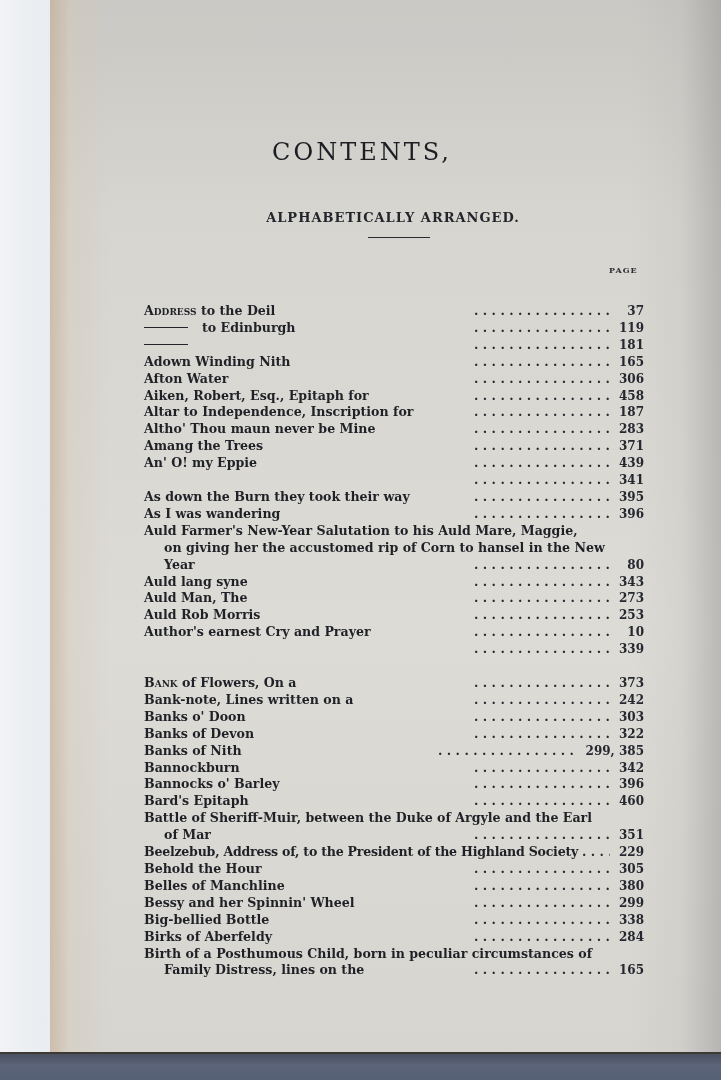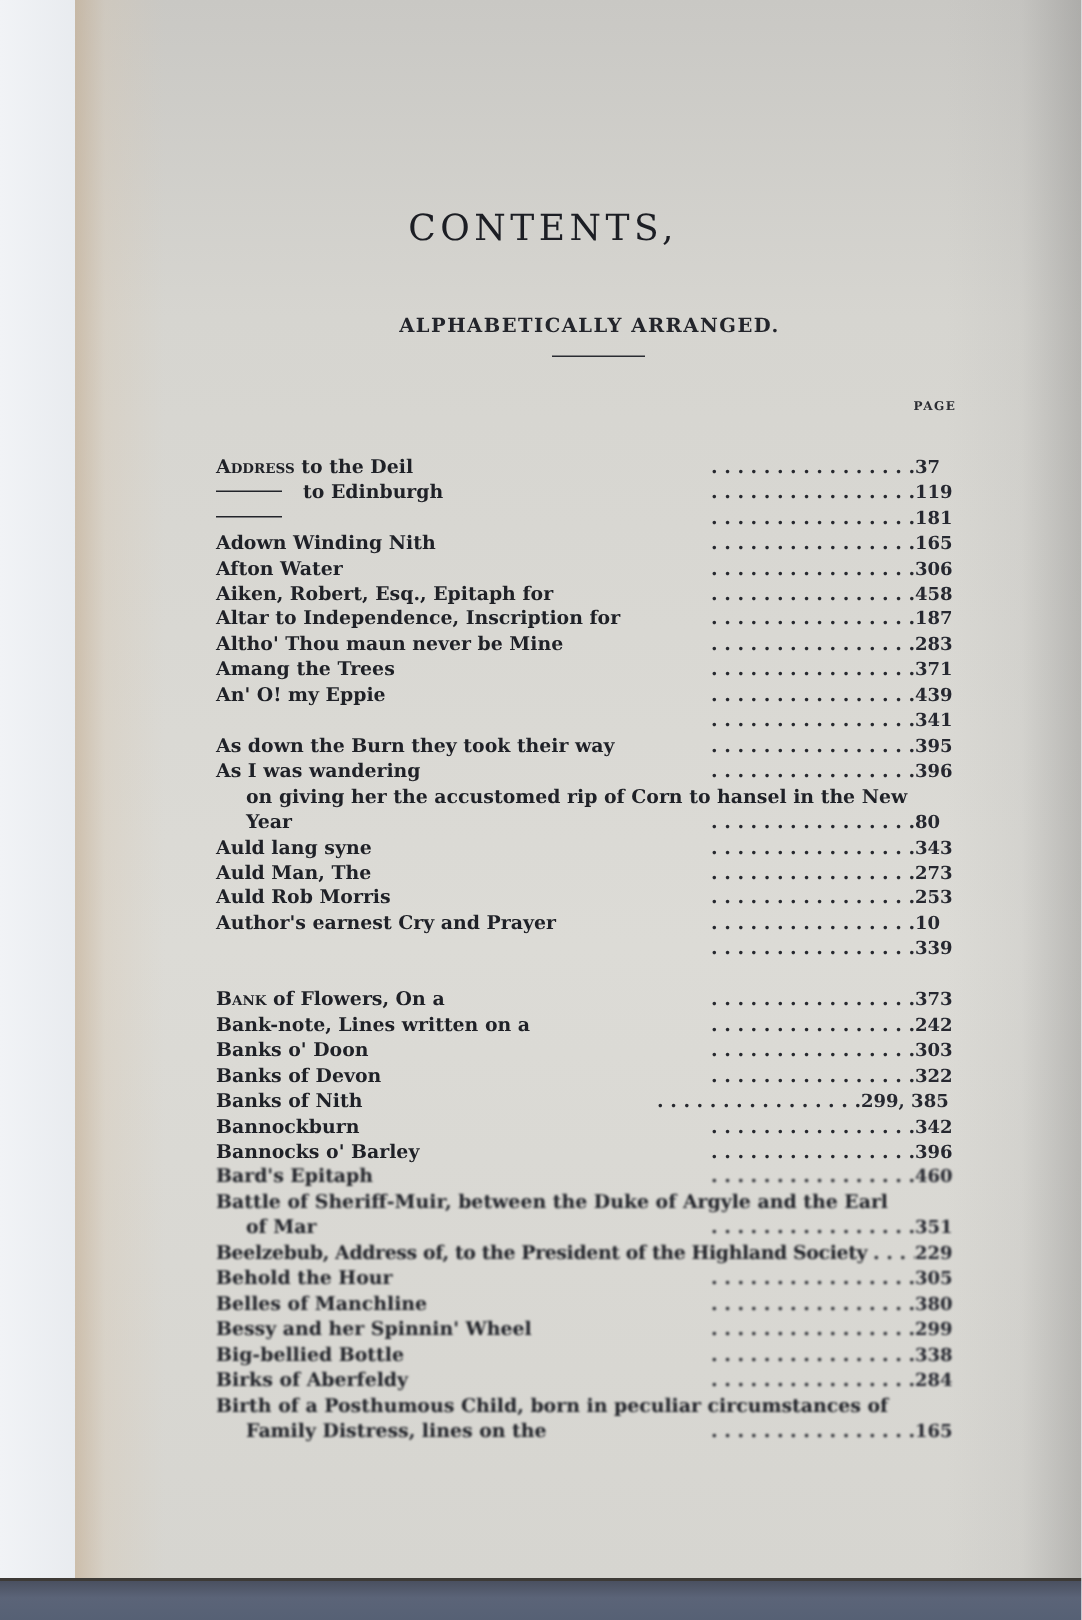--- a/index.html
+++ b/index.html
@@ -49,21 +49,21 @@
       color: #1f2127; line-height: 16.9px; margin-top: 31px;
     }
     .entry { position: relative; display: flex; align-items: flex-end; }
     .entry .title-text { white-space: nowrap; background: transparent; padding-right: 4px; font-weight: 600; }
     .entry .cont { padding-left: 20px; white-space: nowrap; font-weight: 600; }
     .entry .leader {
       flex: 1; overflow: hidden; white-space: nowrap; color: #26282e;
       letter-spacing: 0; text-align: right; font-weight: bold;
     }
     .entry .pg {
-      min-width: 34px; text-align: left; font-weight: bold; font-size: 12px;
+      min-width: 34px; text-align: right; font-weight: bold; font-size: 12px;
       color: #262830;
     }
     .multi .line { white-space: nowrap; font-weight: 600; }
     .multi .line.indent { padding-left: 20px; }
     .dash {
       display: inline-block; width: 44px; height: 0; border-top: 1.3px solid #22242a;
       vertical-align: middle; margin-right: 14px; position: relative; top: -1px;
     }
     .smallcaps { font-variant: small-caps; }
     .gap { height: 17px; }
@@ -144,20 +144,21 @@
       <span class="title-text">As down the Burn they took their way</span>
       <span class="leader">.           .           .           .           .           .           .           .           .           .           .           .           .           .           .           .</span>
       <span class="pg">395</span>
     </div>
     <div class="entry">
       <span class="title-text">As I was wandering</span>
       <span class="leader">.           .           .           .           .           .           .           .           .           .           .           .           .           .           .           .</span>
       <span class="pg">396</span>
     </div>
     <div class="multi">
+      <div class="line">Auld Farmer's New-Year Salutation to his Auld Mare, Maggie,</div>
       <div class="line indent">on giving her the accustomed rip of Corn to hansel in the New</div>
       <div class="entry">
         <span class="title-text cont">Year</span>
         <span class="leader">.           .           .           .           .           .           .           .           .           .           .           .           .           .           .           .</span>
         <span class="pg">80</span>
       </div>
     </div>
     <div class="entry">
       <span class="title-text">Auld lang syne</span>
       <span class="leader">.           .           .           .           .           .           .           .           .           .           .           .           .           .           .           .</span>

